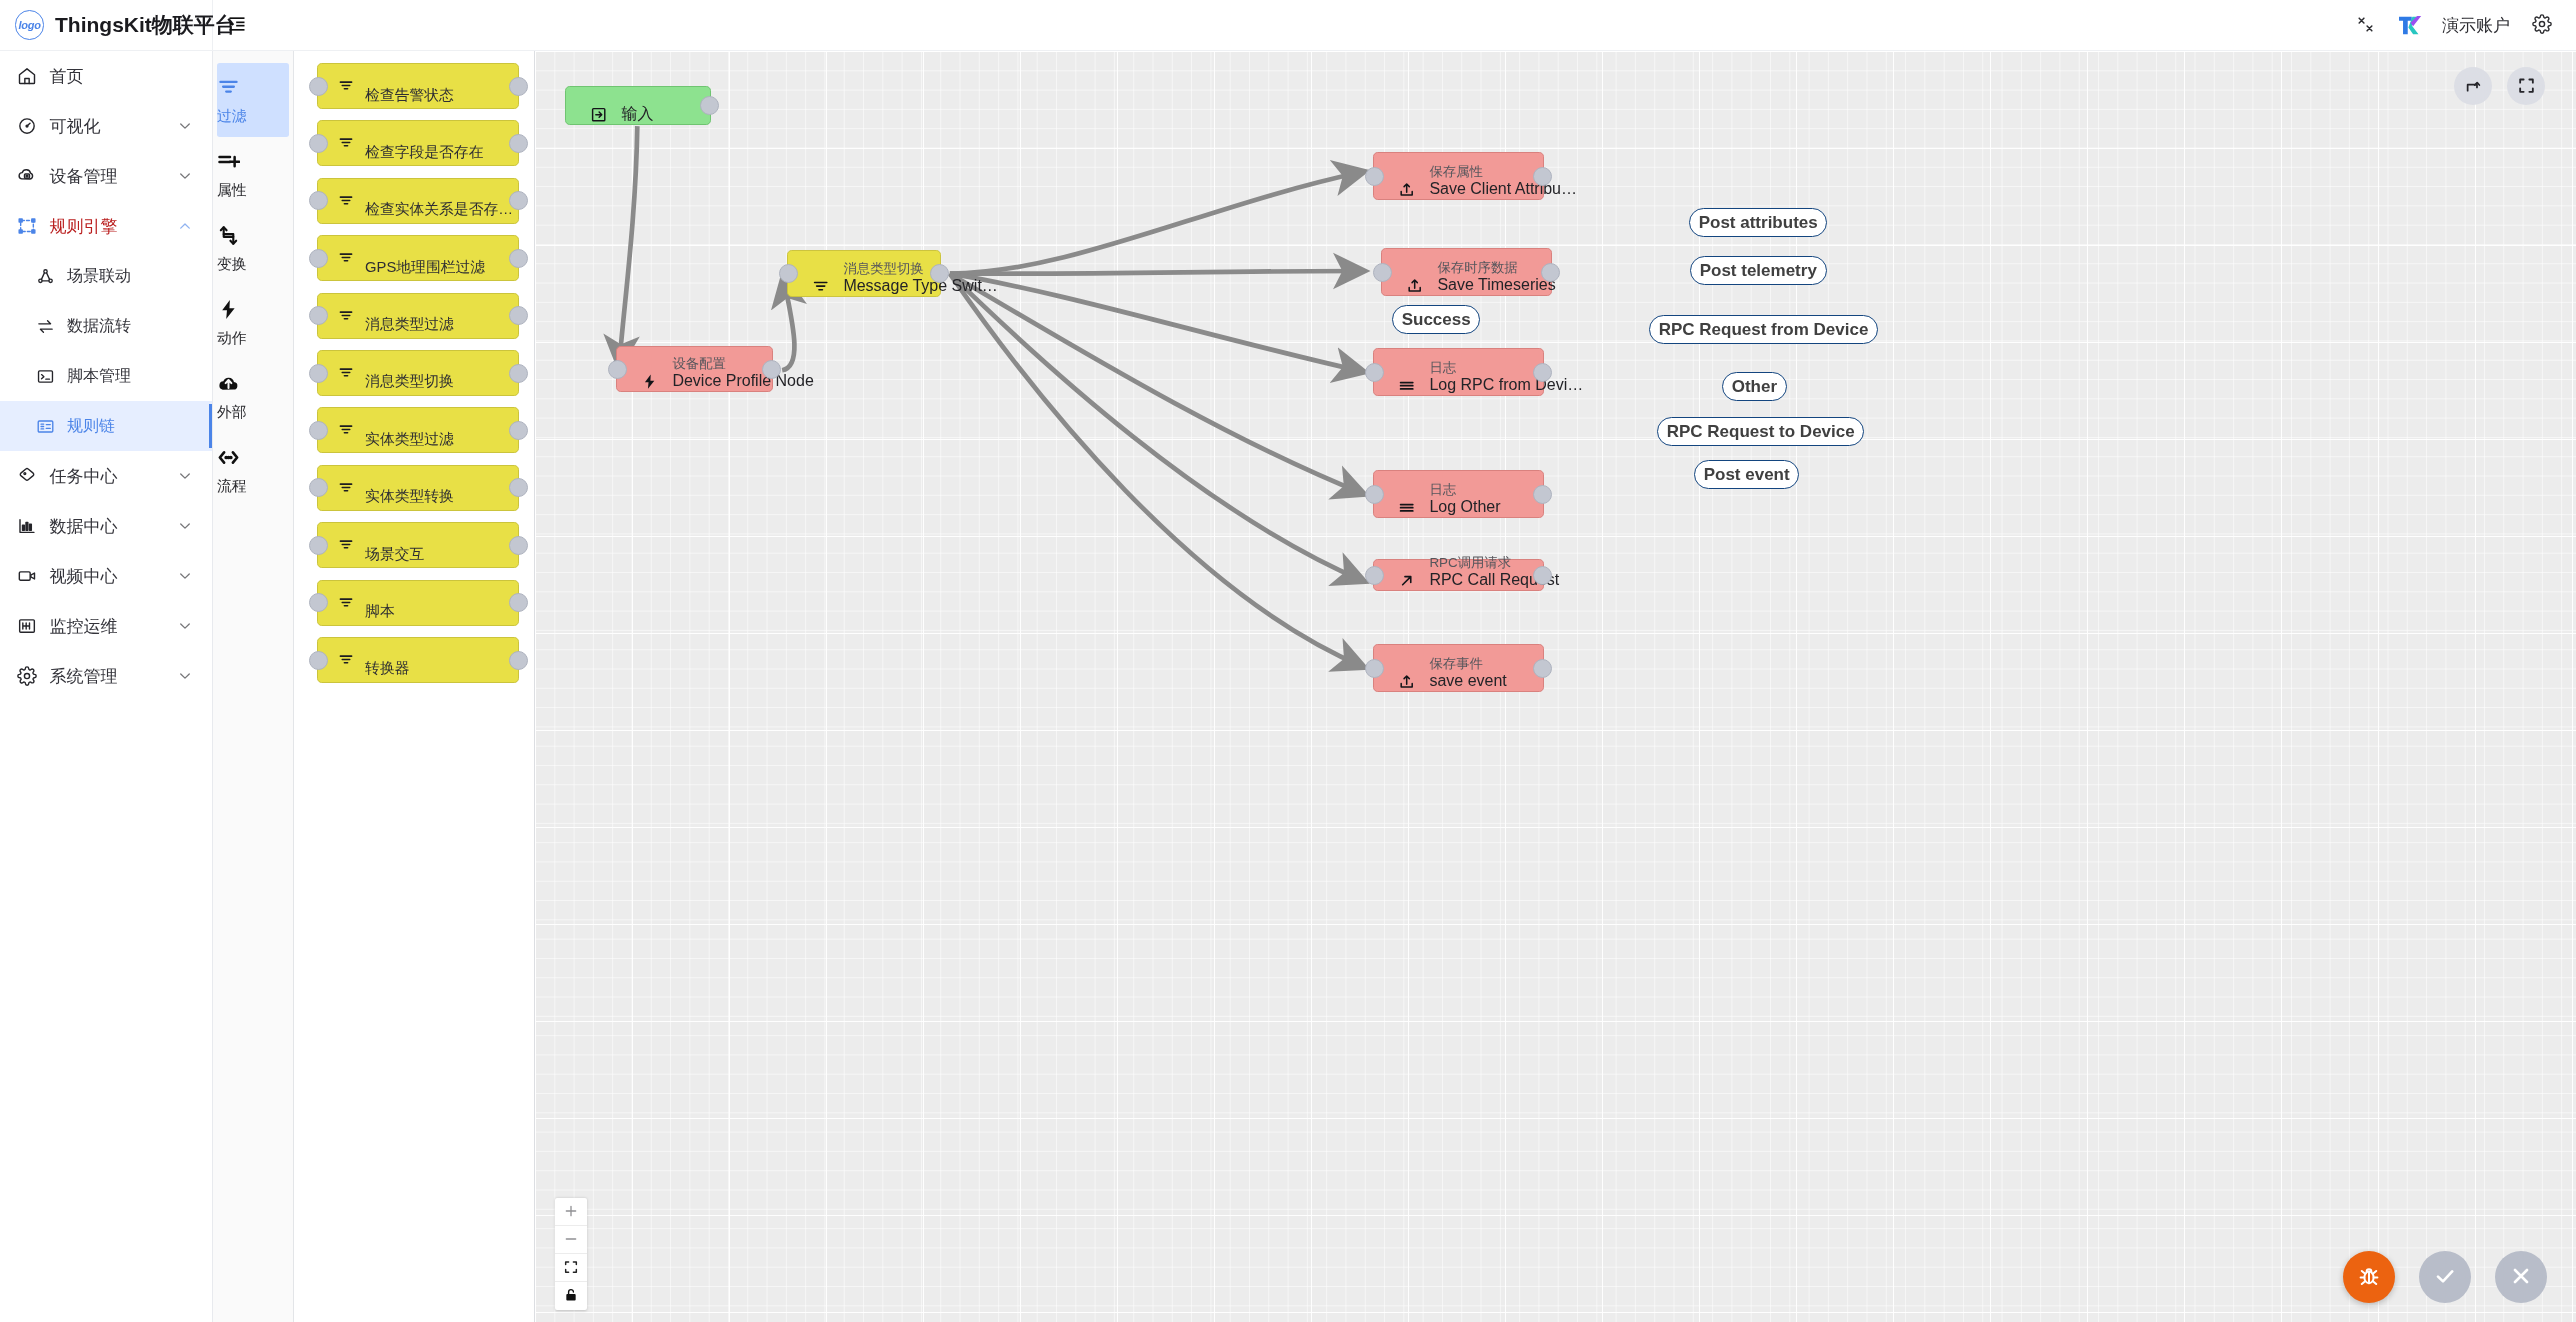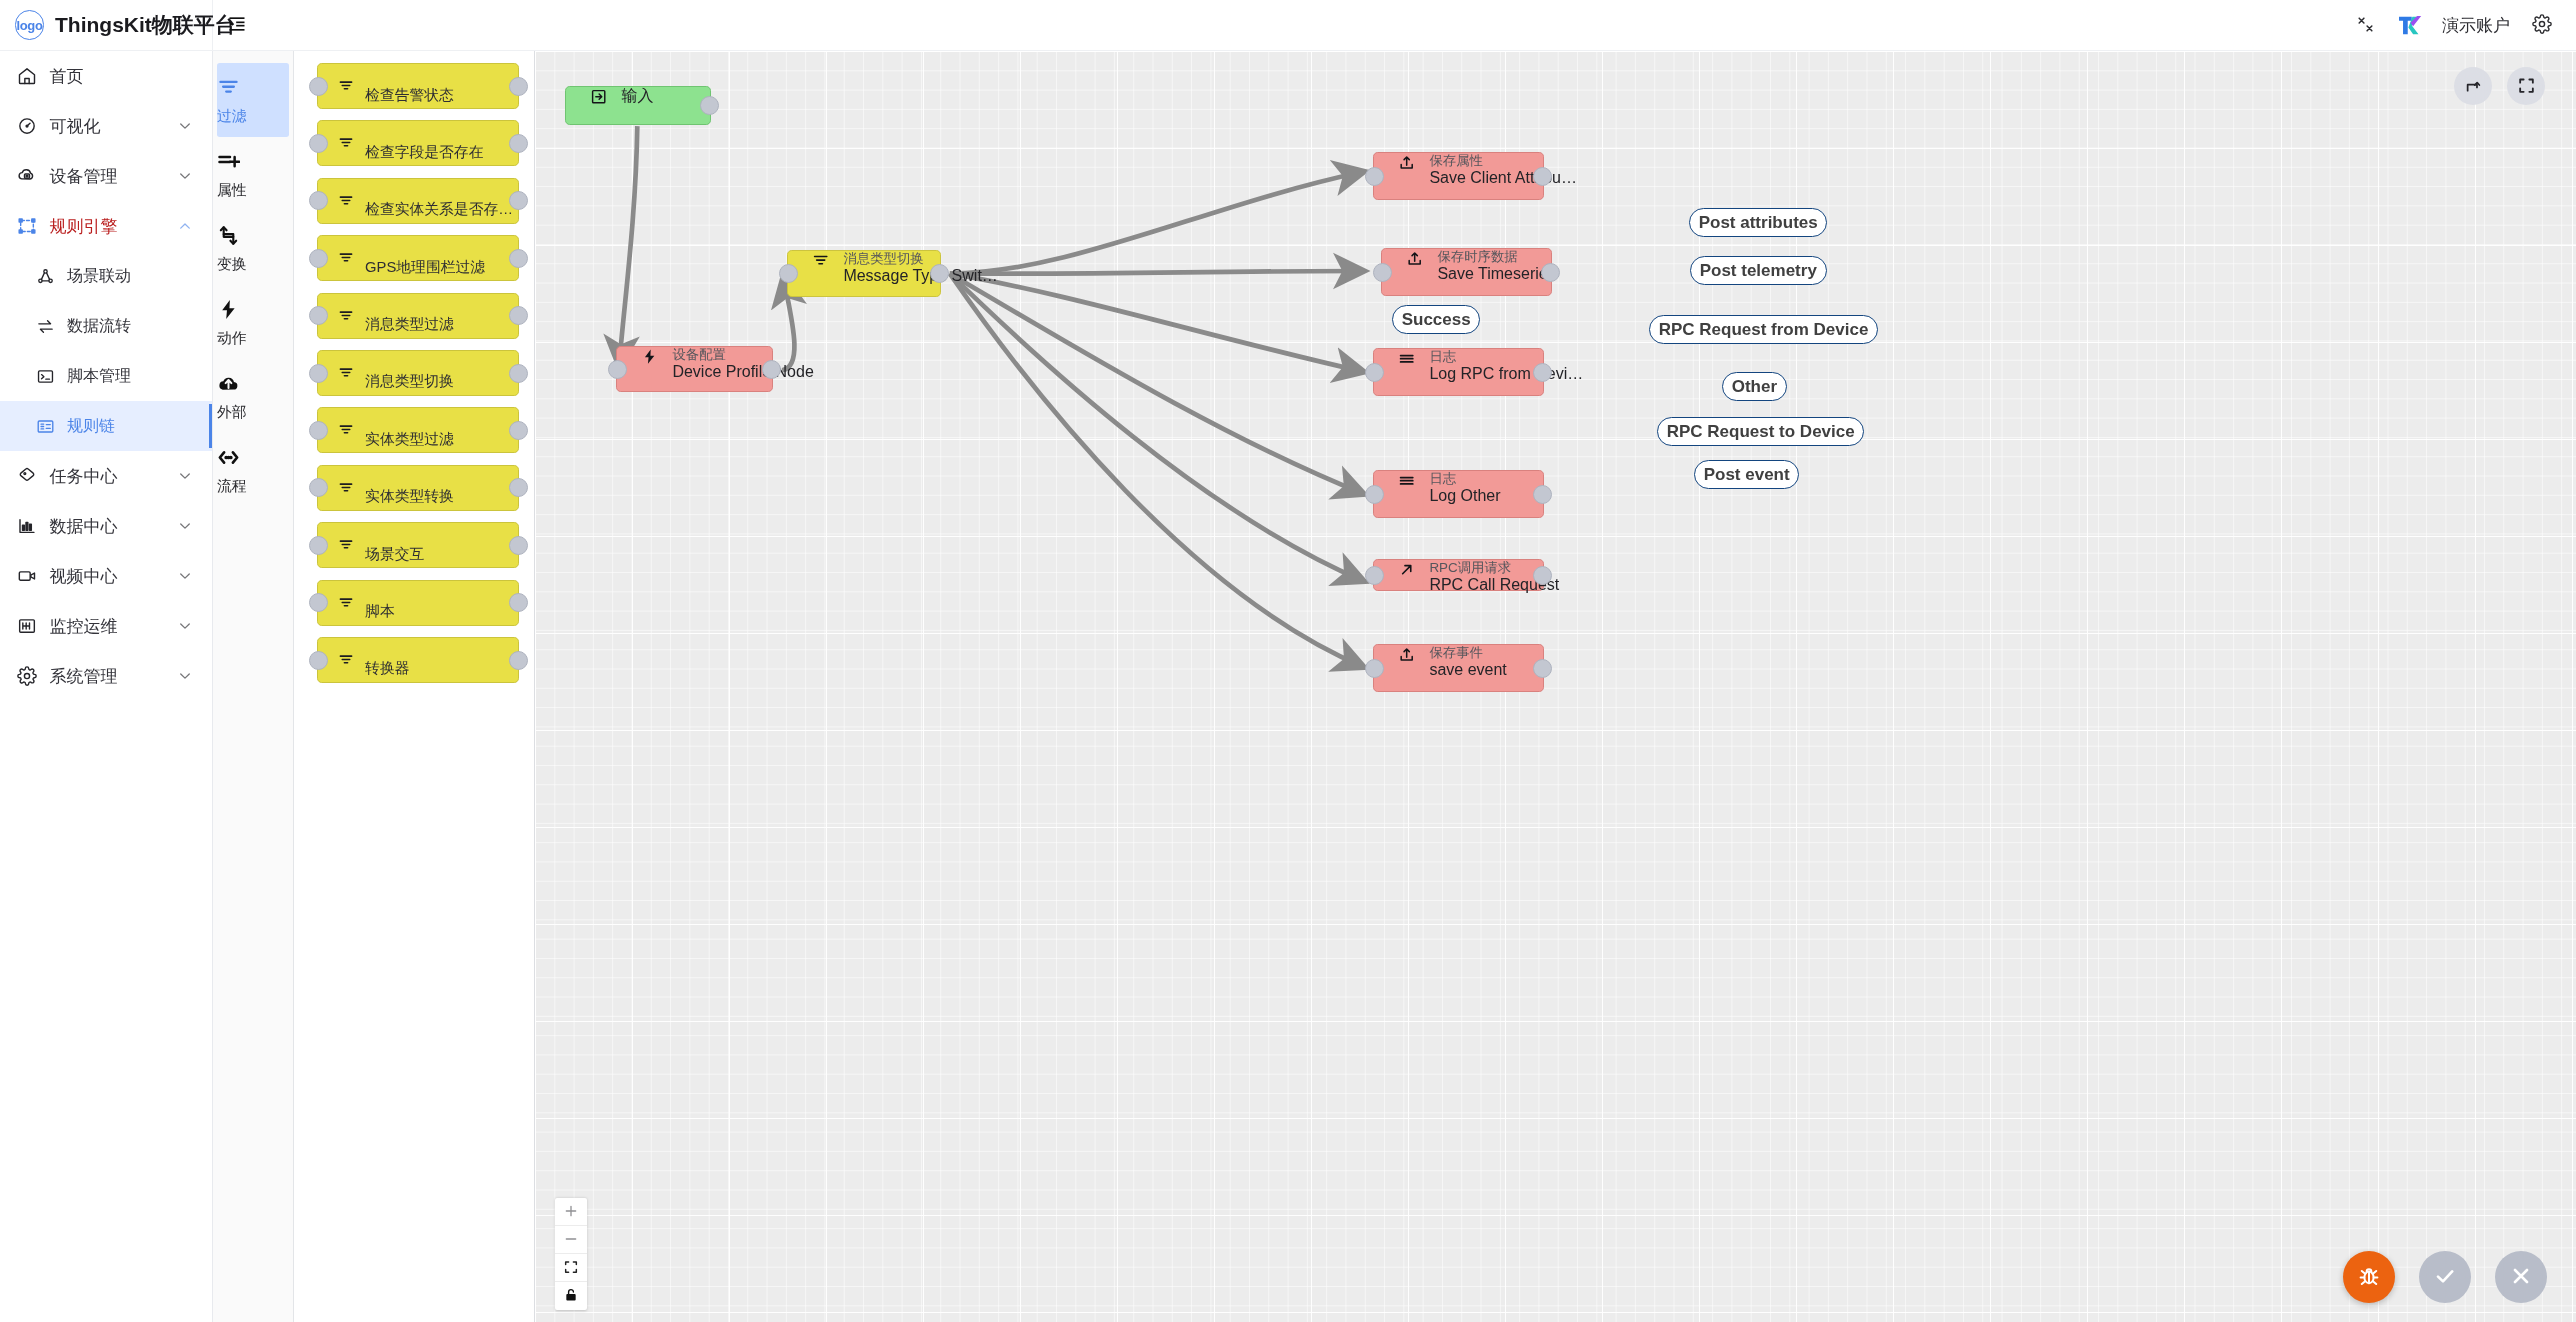--- a/index.html
+++ b/index.html
@@ -17,22 +17,22 @@
     background: #ffffff; display: flex; align-items: center;
     border-bottom: 0.7px solid #eef0f3; z-index: 40;
   }
   #brand {
     width: 213px; height: 51px; display: flex; align-items: center;
     padding-left: 14.8px; gap: 10.7px; border-right: 0.7px solid #eef0f3;
   }
   .logo-circle {
     width: 29.5px; height: 29.5px; border-radius: 50%;
     border: 1.7px solid #4b84e8; display: flex; align-items: center;
-    justify-content: center; color: #4b84e8; font-size: 13px;
-    font-weight: 700; letter-spacing: -0.3px;
+    justify-content: center; color: #4b84e8; font-size: 11px;
+    font-style: italic; font-weight: 700; letter-spacing: -0.3px;
     flex: 0 0 auto;
   }
   #brand-title { font-size: 21px; font-weight: 700; color: #1b1b1f; white-space: nowrap; }
 
   #collapse-btn {
     width: 47px; height: 51px; display: flex; align-items: center;
     justify-content: center; cursor: pointer;
   }
 
   #topbar-spacer { flex: 1 1 auto; }
@@ -132,21 +132,21 @@
       linear-gradient(to bottom, rgba(255,255,255,.95) 0.7px, transparent 0.7px),
       linear-gradient(to right, rgba(255,255,255,.55) 0.7px, transparent 0.7px),
       linear-gradient(to bottom, rgba(255,255,255,.55) 0.7px, transparent 0.7px);
     background-size: 97px 97px, 97px 97px, 19.3px 19.3px, 19.3px 19.3px;
     overflow: hidden; z-index: 10;
   }
 
   #edges { position: absolute; inset: 0; width: 2041px; height: 1271px; }
 
   .fnode {
-    position: absolute; border-radius: 4.7px; display: flex; align-items: flex-start;
+    position: absolute; border-radius: 4.7px; display: flex; align-items: flex-end;
     gap: 13.4px; padding-left: 23px; border: 0.7px solid rgba(0,0,0,.22);
   }
   .fnode.green { background: #8de28f; border-color: #6fc471; }
   .fnode.yellow { background: #e8e046; border-color: #ccc43e; }
   .fnode.red { background: #f29a97; border-color: #d9817e; }
   .fnode .fic { width: 19px; height: 19px; flex: 0 0 19px; display:flex; align-items:center; justify-content:center; }
   .fnode .ftxt { display: flex; flex-direction: column; justify-content: center; line-height: 1.18; }
   .fnode .ftxt .zh { font-size: 13.4px; color: #56565c; white-space: nowrap; }
   .fnode .ftxt .en { font-size: 16px; color: #232327; white-space: nowrap; }
   .fnode .ftxt .single { font-size: 16px; color: #232327; white-space: nowrap; }

